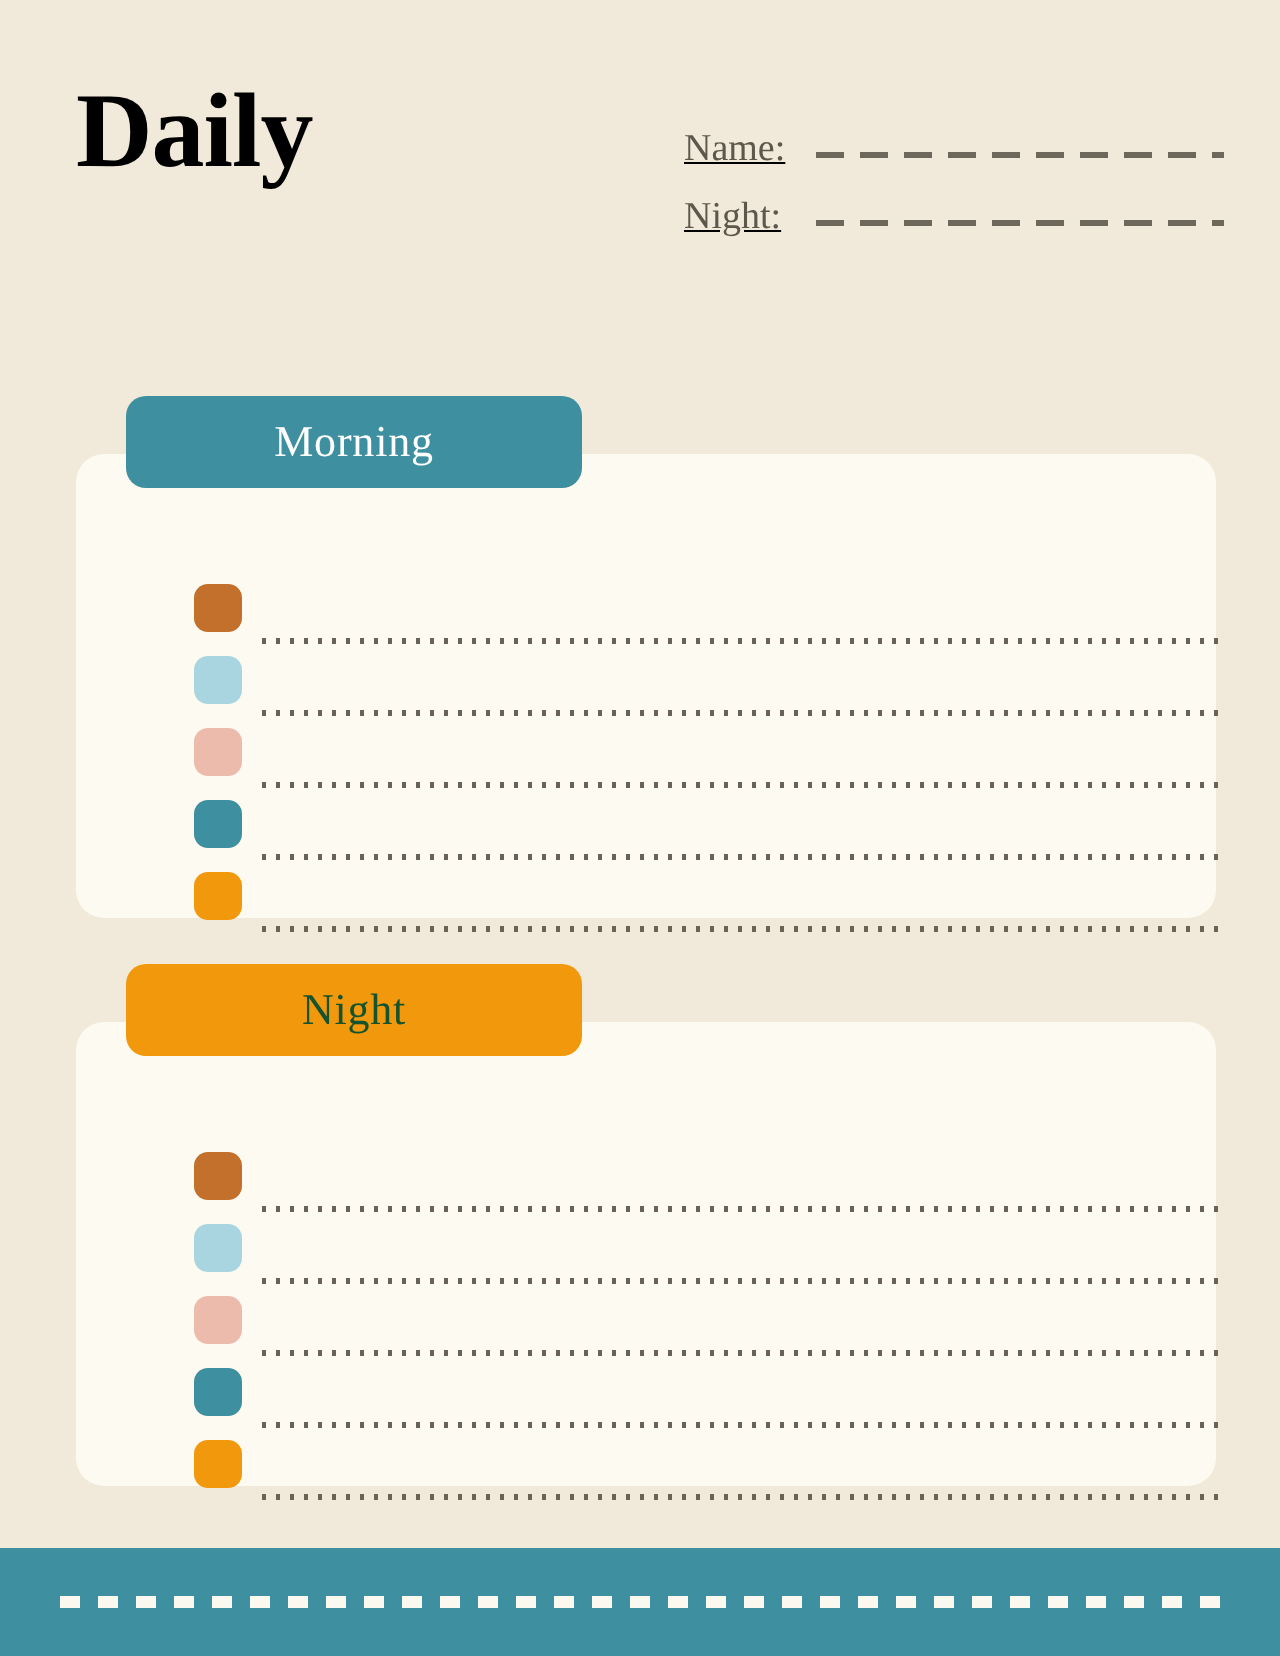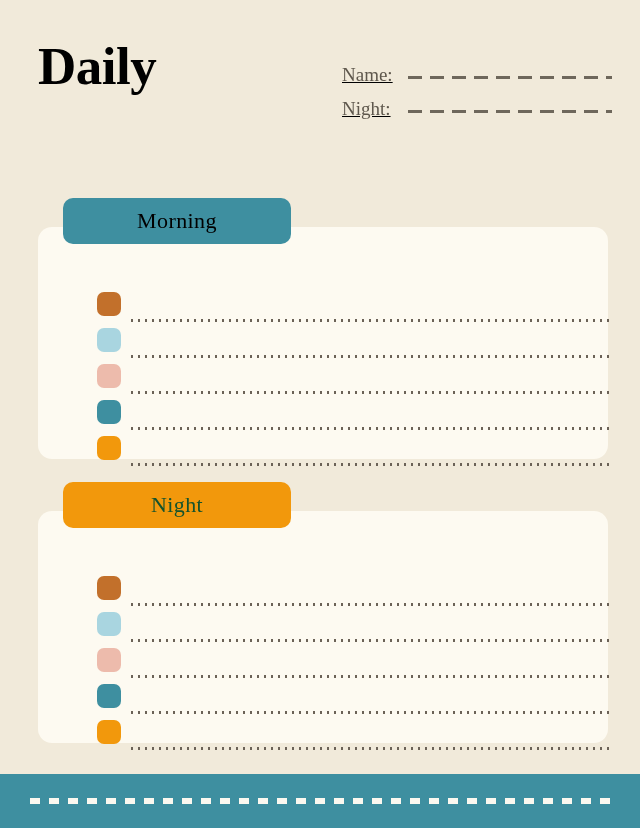--- a/index.html
+++ b/index.html
@@ -233,21 +233,21 @@
 
         <div class="row">
           <span class="checkbox" style="background:#F2980C"></span>
           <span class="row-line"></span>
         </div>
 
       </div>
     </div>
 
     <div class="tab tab-morning" style="background: rgb(62, 143, 160);">
-      <span class="tab-label" style="color: #000000; text-align: center;">Morning</span>
+      <span class="tab-label" style="color: #ffffff; text-align: center;">Morning</span>
     </div>
   </div>
 
   <div class="section section-night">
     <div class="card" style="background: rgb(253, 250, 241);">
       <div class="rows">
 
         <div class="row">
           <span class="checkbox" style="background:#C2702B"></span>
           <span class="row-line"></span>

